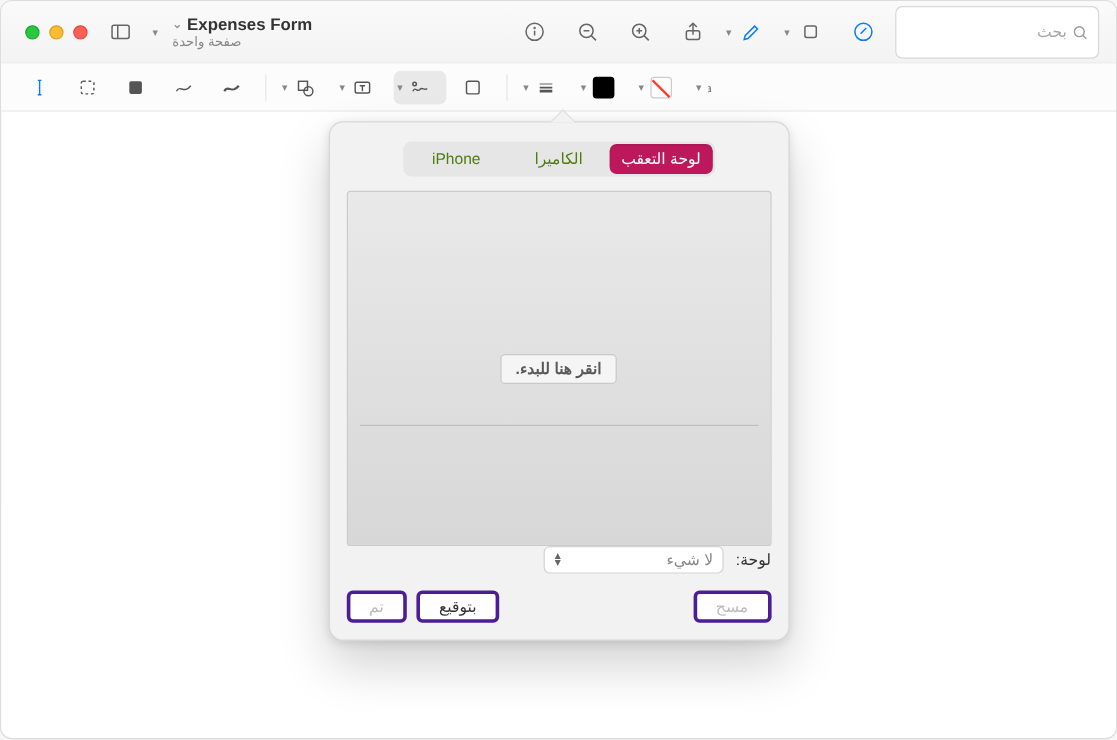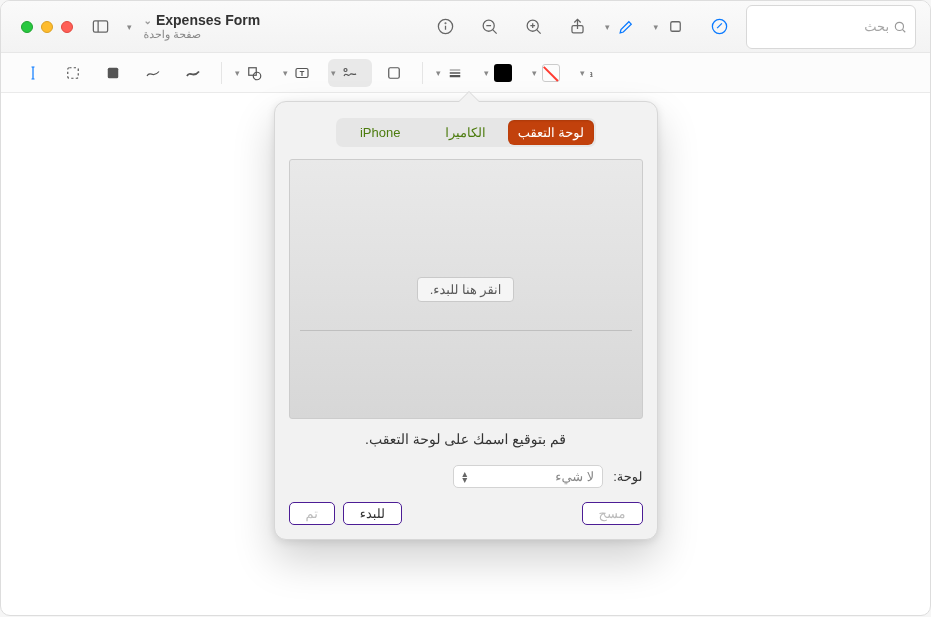--- a/index.html
+++ b/index.html
@@ -106,28 +106,29 @@
     border-radius:7px;
     padding:2px;
     width: 260px;
     margin: 0 auto 12px auto;
     direction: rtl;
   }
   .seg button {
     flex:1; border:none; background:transparent; font-size:13px;
     padding:5px 8px; border-radius:6px; color:#4d7c0f; font-family:inherit;
   }
-  .seg button.sel { background:#c2410c; color:#fff; box-shadow:0 1px 2px rgba(0,0,0,0.12) inset;}
+  .seg button.sel { background:#be185d; color:#fff; box-shadow:0 1px 2px rgba(0,0,0,0.12) inset;}
   .sigpad {
-    height: 260px;
+    height: 296px;
     background: linear-gradient(#e9e9e9,#d7d7d7);
     border:1px solid #cccccc;
     border-radius:3px;
     display:flex; align-items:center; justify-content:center;
     position:relative;
+    font-weight:bold;
   }
   .sigpad::after{
     content:"";
     position:absolute; left:10px; right:10px; top:66%;
     height:1px; background:#bfbfbf;
   }
   .start-chip{
     background:#f5f5f5;
     border:1px solid #c9c9c9;
     border-radius:4px;
@@ -143,21 +144,21 @@
     flex:0 0 150px;
     background:#fff; border:1px solid #d3d3d3; border-radius:5px;
     padding:3px 8px; font-size:13px; color:#888;
     display:flex; justify-content:space-between; align-items:center;
   }
   .select .car { font-size:10px; color:#666; display:flex; flex-direction:column; line-height:6px;}
   .footer {
     display:flex; direction:rtl; align-items:center;
   }
   .btn {
-    background:#fff; border:1px solid #4c1d95; border-radius:5px;
+    background:#fff; border:3px solid #4c1d95; border-radius:5px;
     padding:3px 16px; font-size:13px; font-family:inherit; color:#333;text-align:right;
   }
   .btn.disabled { color:#bbb; }
   .footer .spacer{flex:1;}
   .footer .btn + .btn { margin-right:8px;}
 </style>
 </head>
 <body>
 
 <div class="window">
@@ -333,34 +334,33 @@
     <div class="seg">
       <button class="sel">لوحة التعقب</button>
       <button>الكاميرا</button>
       <button>iPhone</button>
     </div>
 
     <div class="sigpad">
       <div class="start-chip">انقر هنا للبدء.</div>
     </div>
 
-    <div class="hint">قم بتوقيع اسمك على لوحة التعقب.</div>
 
     <div class="desc-row">
       <span>لوحة:</span>
       <div class="select">
         <span>لا شيء</span>
         <span class="car">
             <span>▴</span>
             <span>▾</span>
           </span>
       </div>
     </div>
 
     <div class="footer">
       <button class="btn disabled">مسح</button>
       <div class="spacer"></div>
-      <button class="btn">للبدء</button>
+      <button class="btn">بتوقيع</button>
       <button class="btn disabled">تم</button>
     </div>
   </div>
 
 </div>
 
 </body></html>

